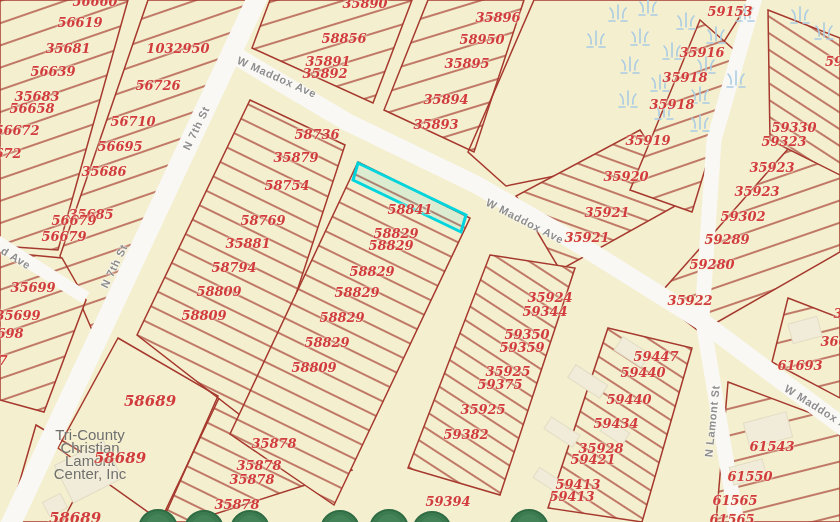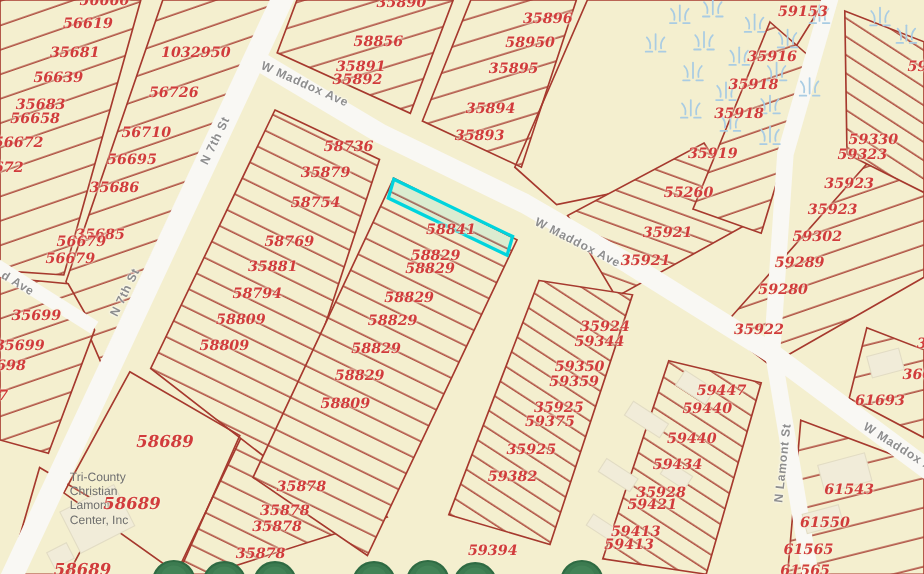--- a/index.html
+++ b/index.html
@@ -31,23 +31,24 @@
     font-size:11px;
     letter-spacing:.7px;
     color:#8e8e8e;
     white-space:nowrap;
     text-shadow:0 0 2px #ffffff,0 0 3px #ffffff;
     pointer-events:none;
   }
   .poi{
     position:absolute;
     transform:translate(-50%,-50%);
-    font-size:11px;
+    font-size:15px;
     line-height:13px;
     color:#6f6f6f;
+    text-align:center;
     white-space:nowrap;
     text-shadow:0 0 2px #f7f3da;
     pointer-events:none;
   }
 </style>
 </head>
 <body>
 
 <div id="map">
   <svg width="840" height="522" viewBox="0 0 840 522">
@@ -225,21 +226,21 @@
       <div class="plabel" style="left: 498px; top: 17px;">35896</div>
       <div class="plabel" style="left: 482px; top: 39px;">58950</div>
       <div class="plabel" style="left: 467px; top: 63px;">35895</div>
       <div class="plabel" style="left: 446px; top: 99px;">35894</div>
       <div class="plabel" style="left: 436px; top: 124px;">35893</div>
       <div class="plabel" style="left: 730px; top: 11px;">59153</div>
       <div class="plabel" style="left: 702px; top: 52px;">35916</div>
       <div class="plabel" style="left: 685px; top: 77px;">35918</div>
       <div class="plabel" style="left: 672px; top: 104px;">35918</div>
       <div class="plabel" style="left: 648px; top: 140px;">35919</div>
-      <div class="plabel" style="left: 626px; top: 176px;">55260</div>
+      <div class="plabel" style="left: 626px; top: 176px;">35920</div>
       <div class="plabel" style="left: 607px; top: 212px;">35921</div>
       <div class="plabel" style="left: 587px; top: 237px;">35921</div>
       <div class="plabel" style="left: 772px; top: 167px;">35923</div>
       <div class="plabel" style="left: 757px; top: 191px;">35923</div>
       <div class="plabel" style="left: 743px; top: 216px;">59302</div>
       <div class="plabel" style="left: 727px; top: 239px;">59289</div>
       <div class="plabel" style="left: 712px; top: 264px;">59280</div>
       <div class="plabel" style="left: 690px; top: 300px; text-align: right;">35922</div>
       <div class="plabel" style="left: 794px; top: 127px;">59330</div>
       <div class="plabel" style="left: 784px; top: 141px;">59323</div>

